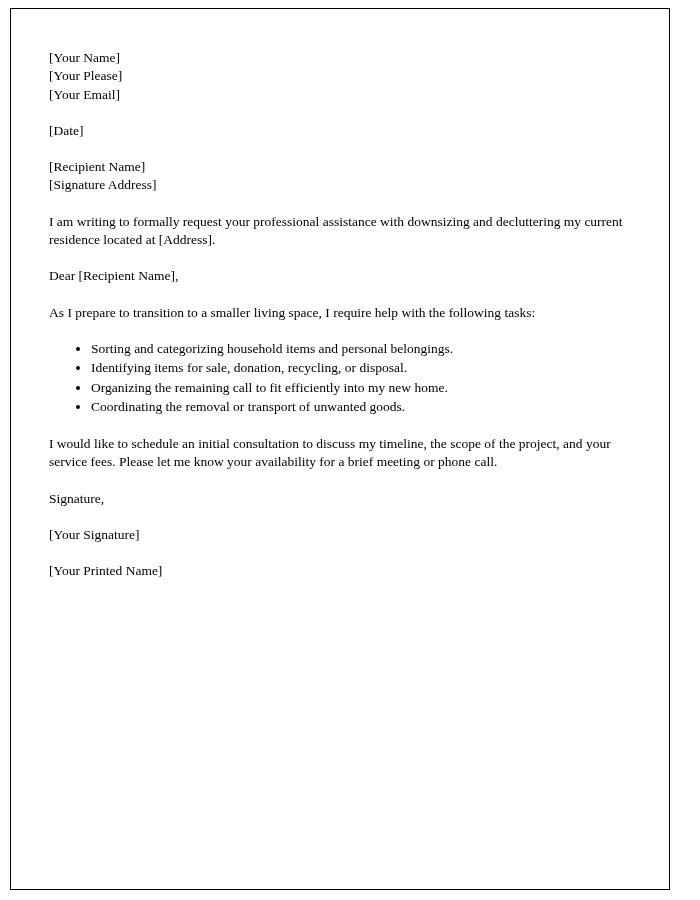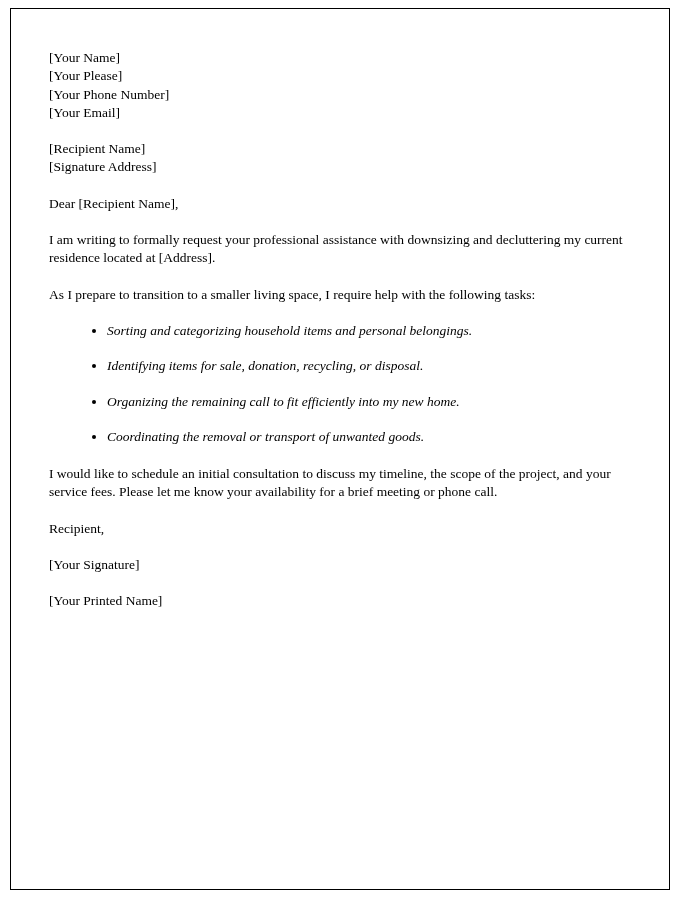--- a/index.html
+++ b/index.html
@@ -29,57 +29,59 @@
     line-height: 18.3px;
   }
   .block { margin: 0 0 18px 0; }
   .line { margin: 0; padding: 0; }
   p.para { margin: 0 0 18px 0; }
   ul.tasks {
     margin: 0 0 18px 0;
     padding-left: 42px;
     list-style-type: disc;
   }
-  ul.tasks li { margin: 16px; padding: 0 0 1px 0; font-style: italic; }
+  ul.tasks li { margin: 0; padding: 0 0 1px 0; }
 </style>
 </head>
 <body>
 
 <div class="canvas">
   <div class="page">
 
     <div class="block">
       <div class="line">[Your Name]</div>
       <div class="line">[Your Please]</div>
-      <div class="line">[Your Phone Number]</div>
       <div class="line">[Your Email]</div>
     </div>
 
+    <div class="block">
+      <div class="line">[Date]</div>
+    </div>
 
     <div class="block">
       <div class="line">[Recipient Name]</div>
       <div class="line">[Signature Address]</div>
     </div>
 
+    <p class="para">I am writing to formally request your professional assistance with downsizing and decluttering my current residence located at [Address].</p>
+
     <p class="para">Dear [Recipient Name],</p>
-
-    <p class="para">I am writing to formally request your professional assistance with downsizing and decluttering my current residence located at [Address].</p>
 
     <p class="para">As I prepare to transition to a smaller living space, I require help with the following tasks:</p>
 
     <ul class="tasks">
       <li>Sorting and categorizing household items and personal belongings.</li>
       <li>Identifying items for sale, donation, recycling, or disposal.</li>
       <li>Organizing the remaining call to fit efficiently into my new home.</li>
       <li>Coordinating the removal or transport of unwanted goods.</li>
     </ul>
 
     <p class="para">I would like to schedule an initial consultation to discuss my timeline, the scope of the project, and your service fees. Please let me know your availability for a brief meeting or phone call.</p>
 
 
-    <p class="para">Recipient,</p>
+    <p class="para">Signature,</p>
 
     <p class="para">[Your Signature]</p>
 
     <p class="para">[Your Printed Name]</p>
 
   </div>
 </div>
 
 </body></html>

